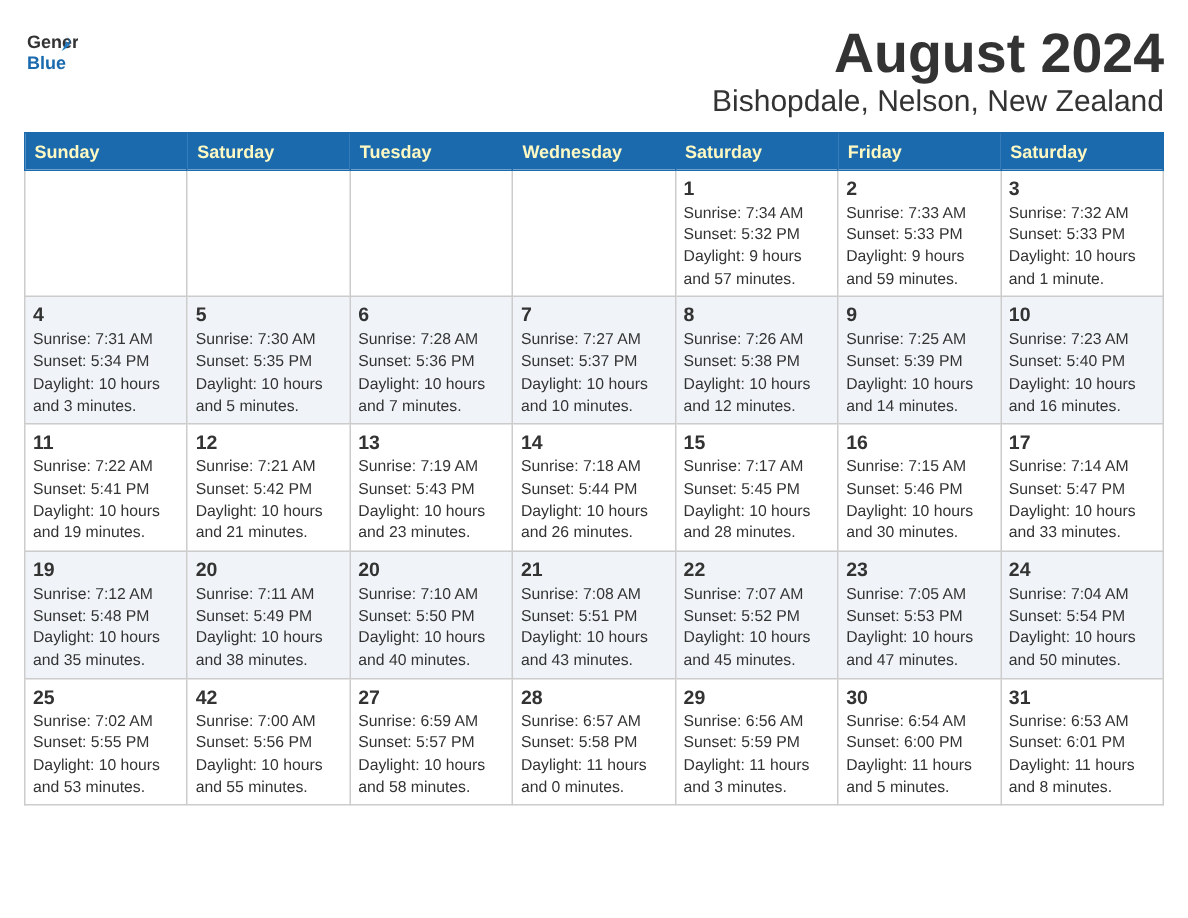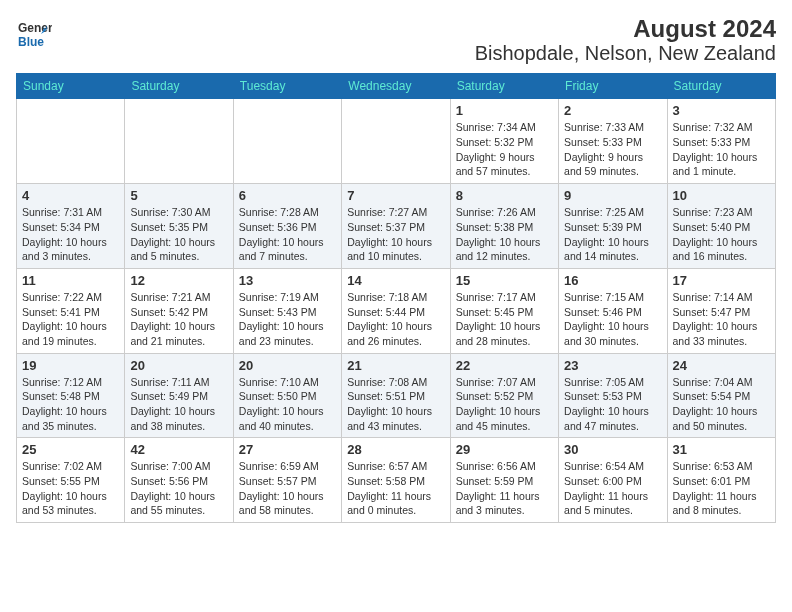--- a/index.html
+++ b/index.html
@@ -22,42 +22,42 @@
     }
     .logo-icon {
       width: 36px;
       height: 36px;
       margin-right: 2px;
     }
     .title-block {
       text-align: right;
     }
     .month-title {
-      font-size: 24px;
+      font-size: 37px;
       font-weight: bold;
       color: #333;
       line-height: 1.1;
     }
     .location-title {
       font-size: 20px;
       color: #333;
       font-weight: normal;
     }
     .calendar {
       width: 100%;
       border-collapse: collapse;
       font-size: 11px;
     }
     .calendar th {
       background-color: #1a6aad;
-      color: #5eead4;
+      color: #fef9c3;
       text-align: left;
       padding: 5px 6px;
       font-size: 12px;
-      font-weight: normal;
+      font-weight: bold;
       border: 1px solid #1a6aad;
     }
     .calendar td {
       vertical-align: top;
       padding: 4px 5px;
       border: 1px solid #ccc;
       width: 14.28%;
       min-height: 80px;
       background: #fff;
     }

